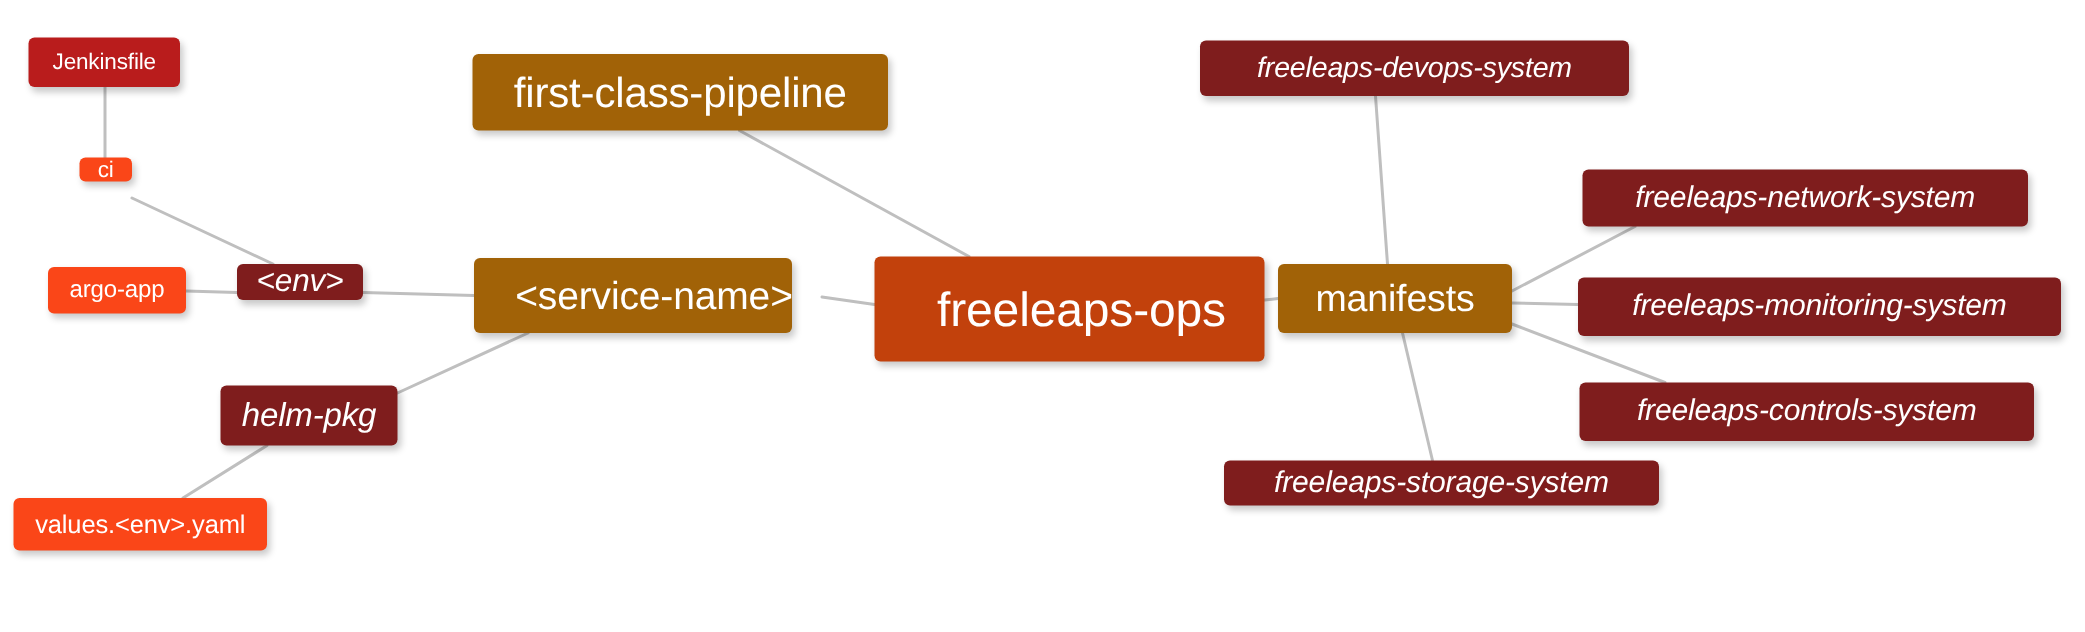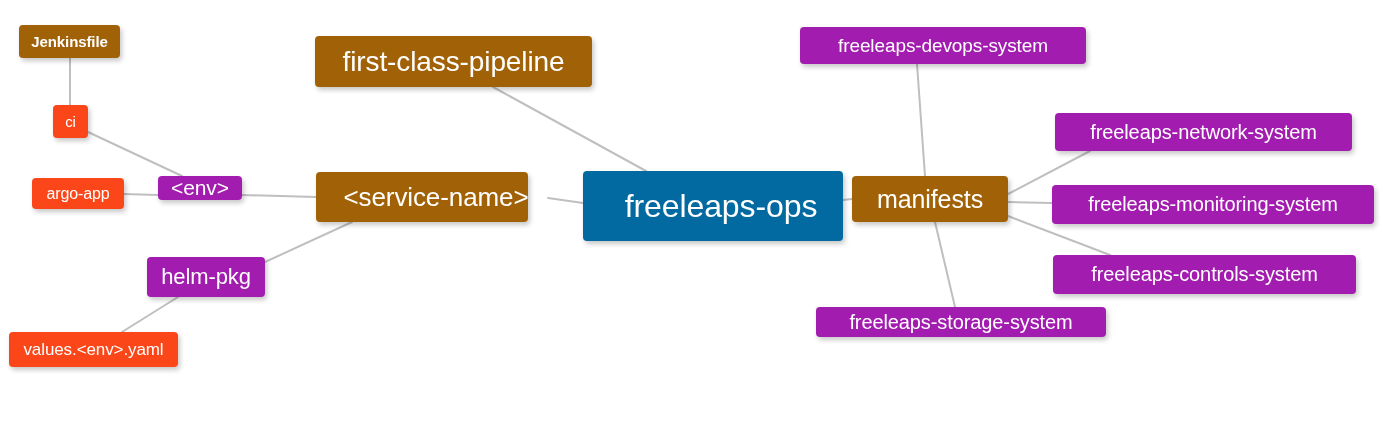--- a/index.html
+++ b/index.html
@@ -33,25 +33,25 @@
     align-items: center;
     justify-content: center;
     color: #ffffff;
     border-radius: 4px;
     white-space: nowrap;
     letter-spacing: -0.1px;
     box-shadow: 2px 3px 5px rgba(0,0,0,0.22);
     z-index: 5;
     -webkit-font-smoothing: antialiased;
   }
-  .n-orange { background: #a16207; font-weight: bold; }
+  .n-orange { background: #b91c1c; }
   .n-red    { background: #FA4618; }
-  .n-green  { background: #a21caf; }
+  .n-green  { background: #7f1d1d; font-style: italic; }
   .n-blue   { background: #a16207; }
-  .n-dark   { background: #0369a1; padding-left: 16px; }
+  .n-dark   { background: #c2410c; padding-left: 16px; }
 </style>
 </head>
 <body>
 
 <div id="canvas">
   <svg id="edge-layer" viewBox="0 0 1390 421" xmlns="http://www.w3.org/2000/svg">
       <line x1="70" y1="58" x2="70" y2="105" stroke="#BFBFBF" stroke-width="2" stroke-linecap="round"></line>
       <line x1="88" y1="132" x2="182" y2="176" stroke="#BFBFBF" stroke-width="2" stroke-linecap="round"></line>
       <line x1="124" y1="194" x2="158" y2="195" stroke="#BFBFBF" stroke-width="2" stroke-linecap="round"></line>
       <line x1="242" y1="195" x2="316" y2="197" stroke="#BFBFBF" stroke-width="2" stroke-linecap="round"></line>
@@ -63,21 +63,21 @@
       <line x1="925" y1="176" x2="917" y2="64" stroke="#BFBFBF" stroke-width="2" stroke-linecap="round"></line>
       <line x1="1008" y1="194" x2="1090" y2="151" stroke="#BFBFBF" stroke-width="2" stroke-linecap="round"></line>
       <line x1="1008" y1="202" x2="1052" y2="203" stroke="#BFBFBF" stroke-width="2" stroke-linecap="round"></line>
       <line x1="1008" y1="216" x2="1110" y2="255" stroke="#BFBFBF" stroke-width="2" stroke-linecap="round"></line>
       <line x1="935" y1="222" x2="955" y2="307" stroke="#BFBFBF" stroke-width="2" stroke-linecap="round"></line>
     </svg>
   <div id="node-layer">
       <div class="node n-orange" style="left: 19px; top: 25px; width: 101px; height: 33px; font-size: 15px;">
         <span>Jenkinsfile</span>
       </div>
-      <div class="node n-red" style="left: 53px; top: 105px; width: 35px; height: 33px; font-size: 15px;">
+      <div class="node n-red" style="left: 53px; top: 105px; width: 35px; height: 16px; font-size: 15px;">
         <span>ci</span>
       </div>
       <div class="node n-red" style="left: 32px; top: 178px; width: 92px; height: 31px; font-size: 16px;">
         <span>argo-app</span>
       </div>
       <div class="node n-green" style="left: 158px; top: 176px; width: 84px; height: 24px; font-size: 21px;">
         <span>&lt;env&gt;</span>
       </div>
       <div class="node n-green" style="left: 147px; top: 257px; width: 118px; height: 40px; font-size: 22px;">
         <span>helm-pkg</span>

